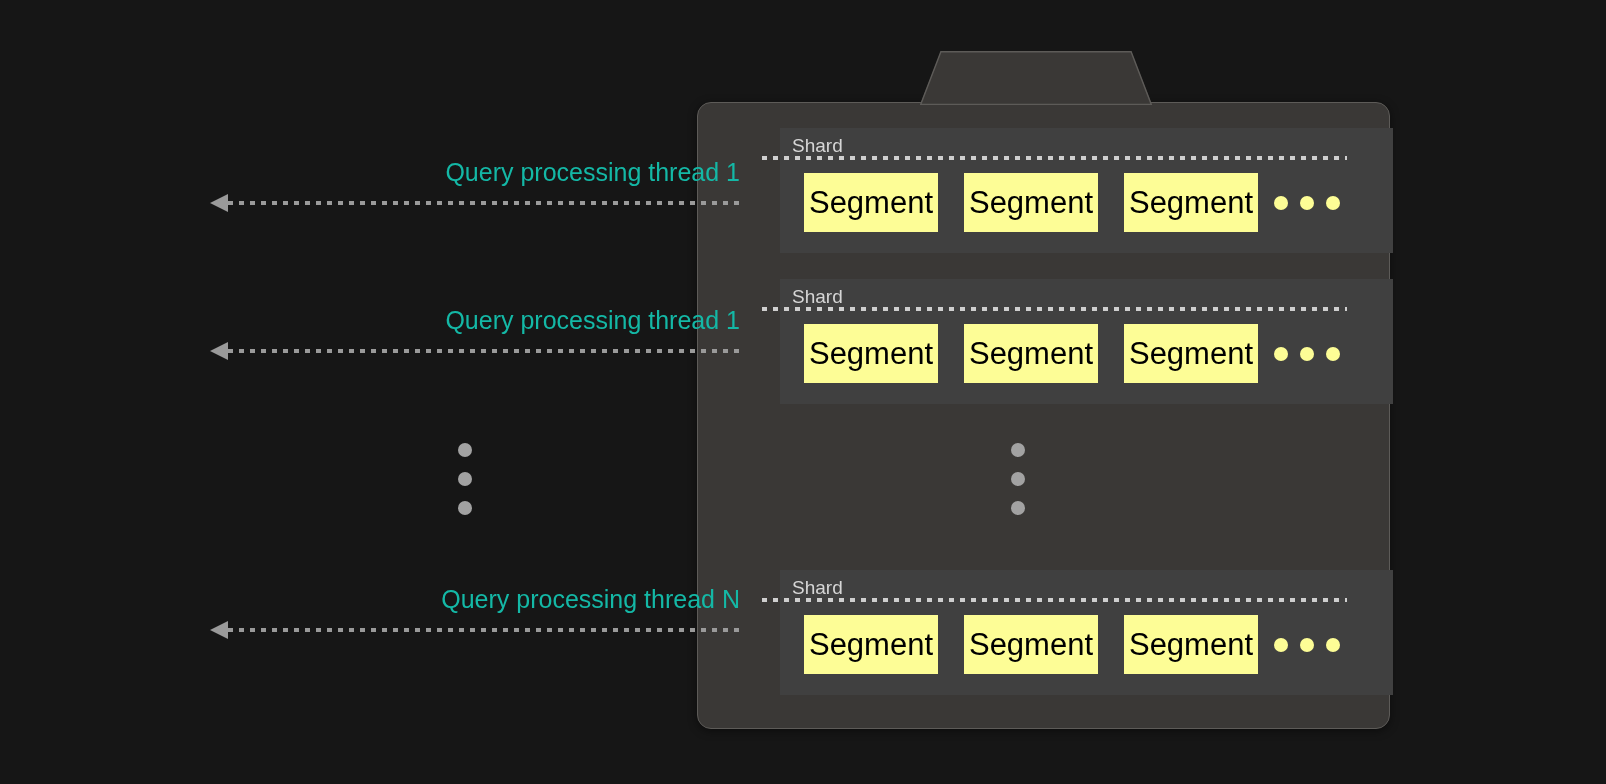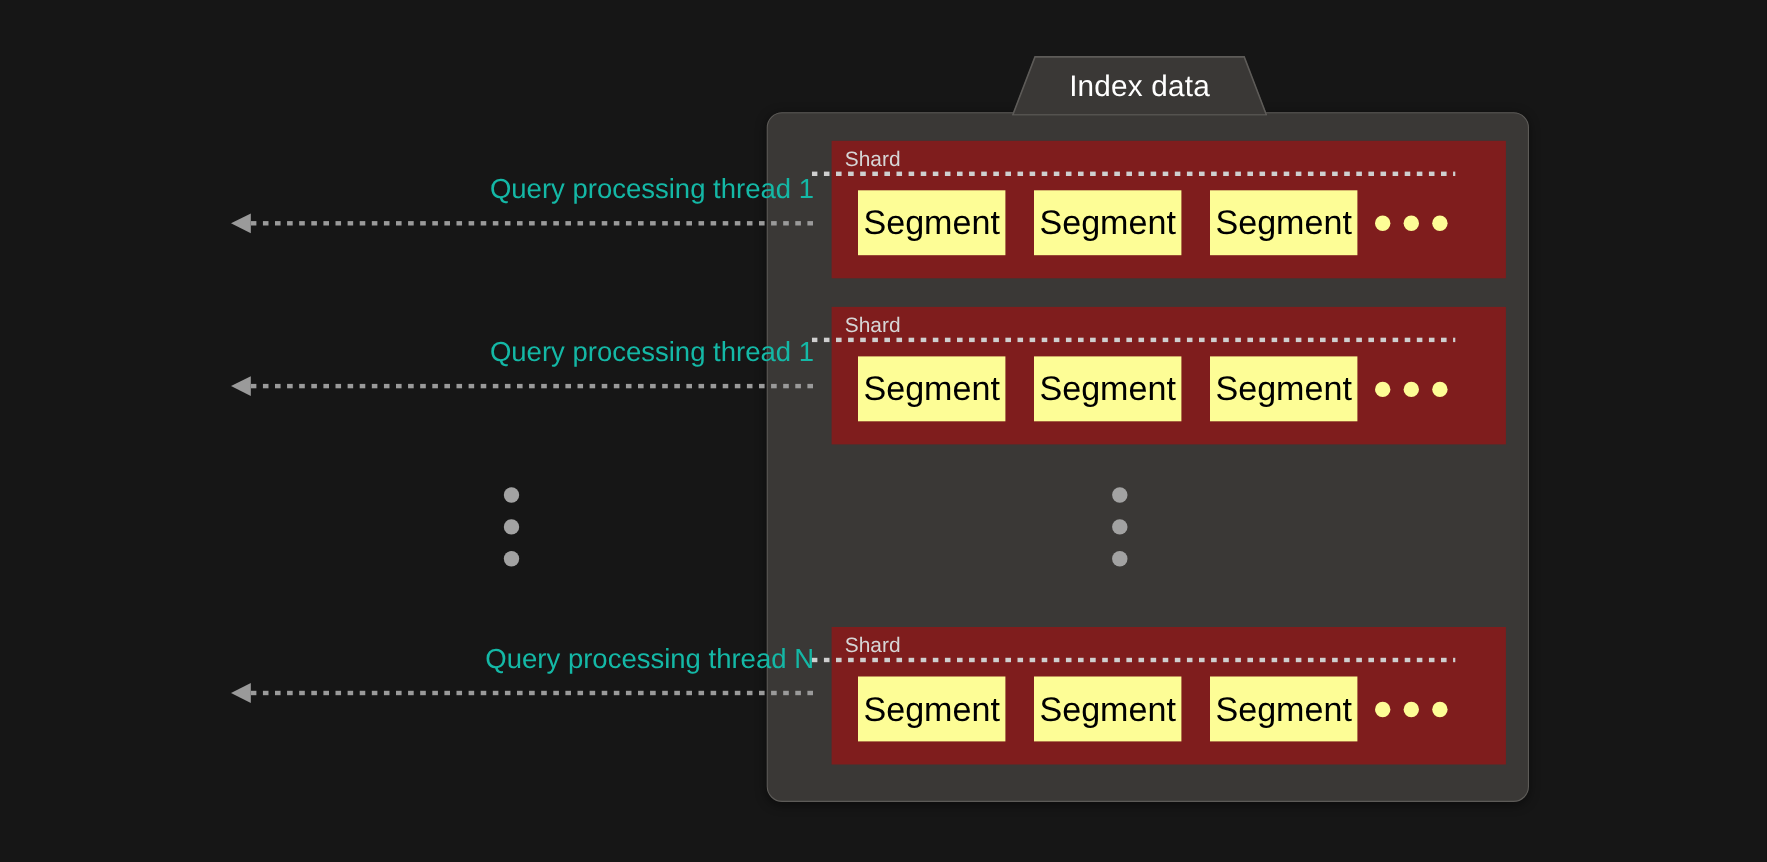--- a/index.html
+++ b/index.html
@@ -64,24 +64,24 @@
     justify-content: center;
     color: #ffffff;
     font-size: 27px;
     letter-spacing: 0.2px;
     z-index: 5;
   }
 
   
   .shard {
     position: absolute;
-    left: 756px;
+    left: 780px;
     width: 613px;
     height: 125px;
-    background: #7f1d1d;
+    background: #404040;
     box-sizing: border-box;
   }
   .shard-1 { top: 128px; }
   .shard-2 { top: 279px; }
   .shard-3 { top: 570px; }
 
   .shard-label {
     position: absolute;
     left: 12px;
     top: 6px;
@@ -215,21 +215,20 @@
 <body>
 
 <div id="stage">
 
   <div class="index-panel"></div>
 
   <div class="index-tab"></div>
   <svg class="index-tab-border" viewBox="0 0 232 54" preserveAspectRatio="none">
     <path d="M 20.9 0.7 L 211.1 0.7 L 231.3 53.5 L 0.7 53.5 Z" fill="none" stroke="#5d5b58" stroke-width="1.4"></path>
   </svg>
-  <div class="index-tab-label">Index data</div>
 
   <div class="shard shard-1">
     <div class="shard-dotline"></div>
     <div class="shard-label">Shard</div>
     <div class="segments-row">
       <div class="segment segment-0">Segment</div>
       <div class="segment segment-1">Segment</div>
       <div class="segment segment-2">Segment</div>
       <div class="ellipsis-dots">
         <span class="dot d0"></span>

